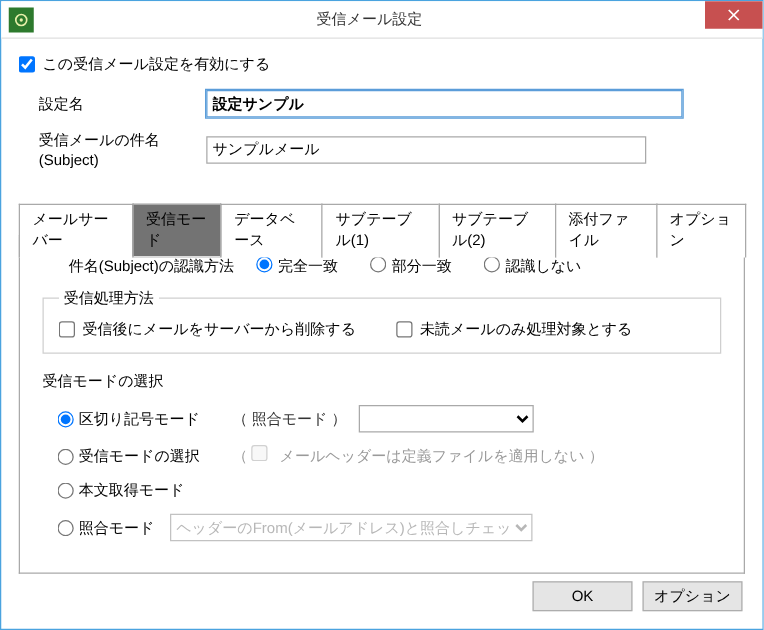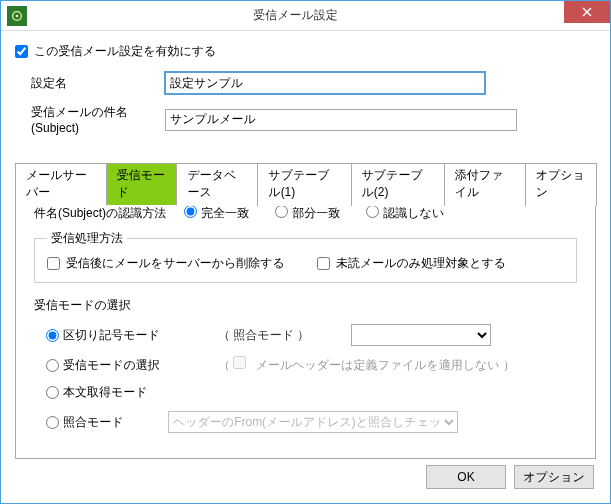--- a/index.html
+++ b/index.html
@@ -13,36 +13,36 @@
   .titlebar .close svg { width: 10px; height: 10px; }
   .body { padding: 12px 14px 10px 14px; }
   .chk-row { display: flex; align-items: center; margin-bottom: 12px; }
   input[type=checkbox] { width: 13px; height: 13px; margin: 0 6px 0 0; }
   input[type=radio] { width: 13px; height: 13px; margin: 0 4px 0 0; }
   .row { display: flex; align-items: center; margin-bottom: 10px; }
   .lbl { width: 150px; padding-left: 16px; }
   .lbl2 { width: 150px; padding-left: 16px; }
   input[type=text] { height: 22px; border: 1px solid #a9a9a9; padding: 2px 4px; }
   input.focus { border: 1px solid #5b9dd9; box-shadow: 0 0 0 1px #5b9dd9; }
-  .wide { width: 320px; }
+  .wide { width: 381px; font-weight: bold; }
   .mid  { width: 352px; }
   .tabs { display: flex; border-bottom: 1px solid #a9a9a9; margin-top: 6px; }
   .tab { padding: 3px 10px 4px 10px; border: 1px solid #a9a9a9; border-bottom: none; background: #fff; margin-right: -1px; position: relative; top: 18px; cursor: default; }
-  .tab.active { background: #84cc16; border-bottom: 1px solid #fff; z-index: 2; font-family: Liberation Serif, serif; }
+  .tab.active { background: #737373; border-bottom: 1px solid #fff; z-index: 2; font-family: Liberation Serif, serif; }
   .tab.inactive { background: #fff; }
   .panel { border: 1px solid #a9a9a9; border-top: none; padding: 16px 18px 40px 18px; height: 270px; }
   .line { display: flex; align-items: center; margin-bottom: 8px; }
-  .line .text { margin-right: 18px; }
+  .line .text { margin-right: 18px; margin-left: 21px; }
   .radio-lbl { display: inline-flex; align-items: flex-start; margin-right: 26px; }
   fieldset { border: 1px solid #cfcfcf; margin: 6px 0 14px 0; padding: 8px 12px 10px 12px; }
   legend { padding: 0 4px; }
   .fs-row { display: flex; align-items: center; }
   .fs-row .col { display: inline-flex; align-items: center; }
   .section-title { margin: 4px 0 10px 0; }
-  .mode-row { display: flex; align-items: center; margin-bottom: 10px; padding-left: 12px; gap: 32px; }
+  .mode-row { display: flex; align-items: center; margin-bottom: 10px; padding-left: 12px; }
   .mode-row .rl { width: 140px; display: inline-flex; align-items: center; }
   .paren { color: #333; }
   .disabled { color: #9a9a9a; }
   select { height: 22px; border: 1px solid #a9a9a9; background: #fff; }
   .footer { position: absolute; right: 16px; bottom: 14px; display: flex; gap: 8px; }
   button.btn { width: 80px; height: 24px; background: #e5e5e5; border: 1px solid #adadad; cursor: default; }
 </style>
 </head>
 <body>
 

